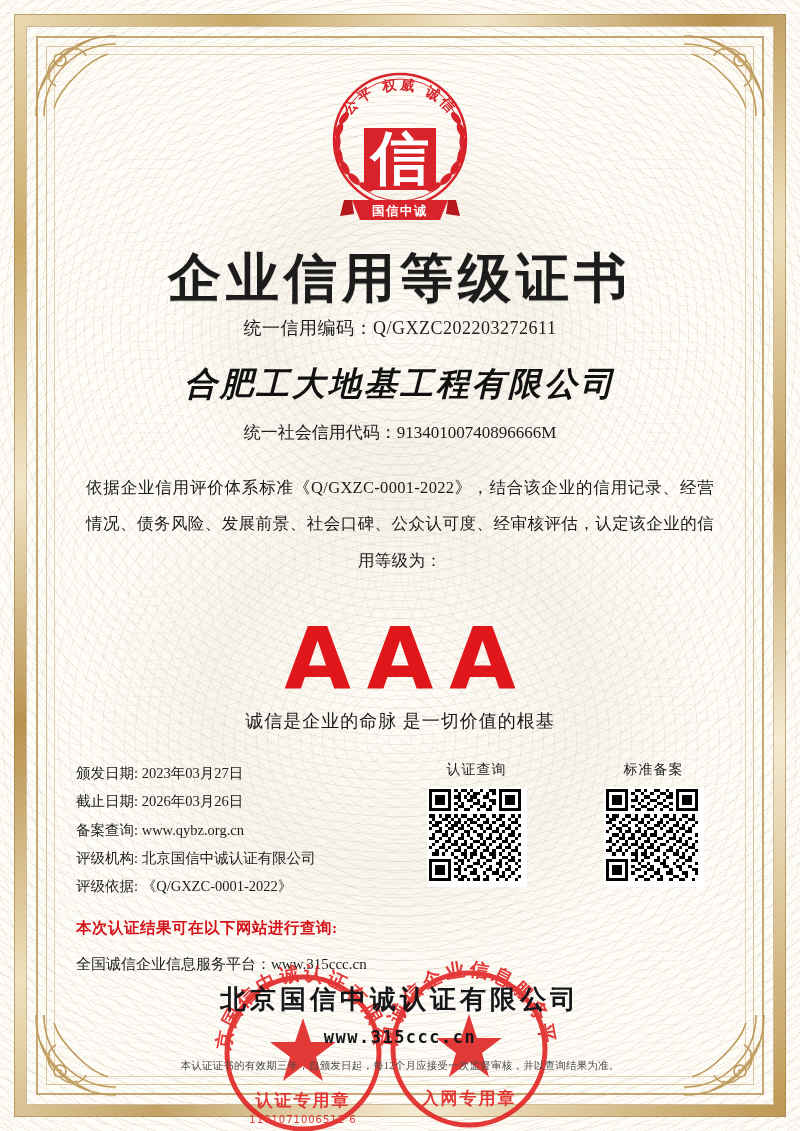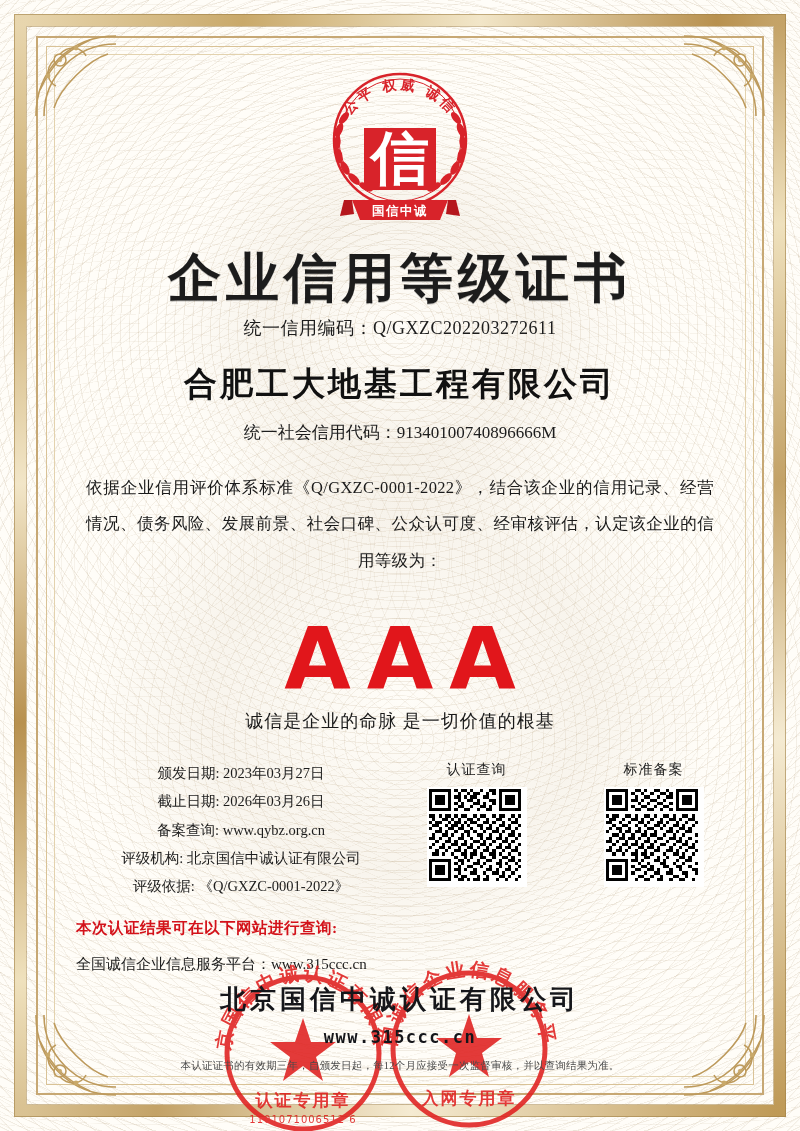--- a/index.html
+++ b/index.html
@@ -111,20 +111,21 @@
     color: #1d1d1d;
     letter-spacing: 0.5px;
   }
   .company-name {
     margin-top: 22px;
     font-family: "DejaVu Serif", "Liberation Serif", serif;
     font-size: 33px;
     font-weight: 700;
     letter-spacing: 3px;
     color: #111;
+    font-style: italic;
   }
   .usci {
     margin-top: 14px;
     font-size: 17px;
     color: #1d1d1d;
   }
 
   
   .statement {
     margin: 26px 16px 0;
@@ -156,21 +157,21 @@
 
   
   .info-row {
     display: flex;
     align-items: flex-start;
     margin-top: 26px;
     padding: 0 6px;
   }
   .info-left {
     flex: 0 0 auto;
-    text-align: center;
+    text-align: left;
     width: 330px;
   }
   .info-line {
     font-size: 14.5px;
     color: #1c1c1c;
     line-height: 1.95;
     white-space: nowrap;
   }
   .info-label { color: #1c1c1c; }
   .qr-group {

